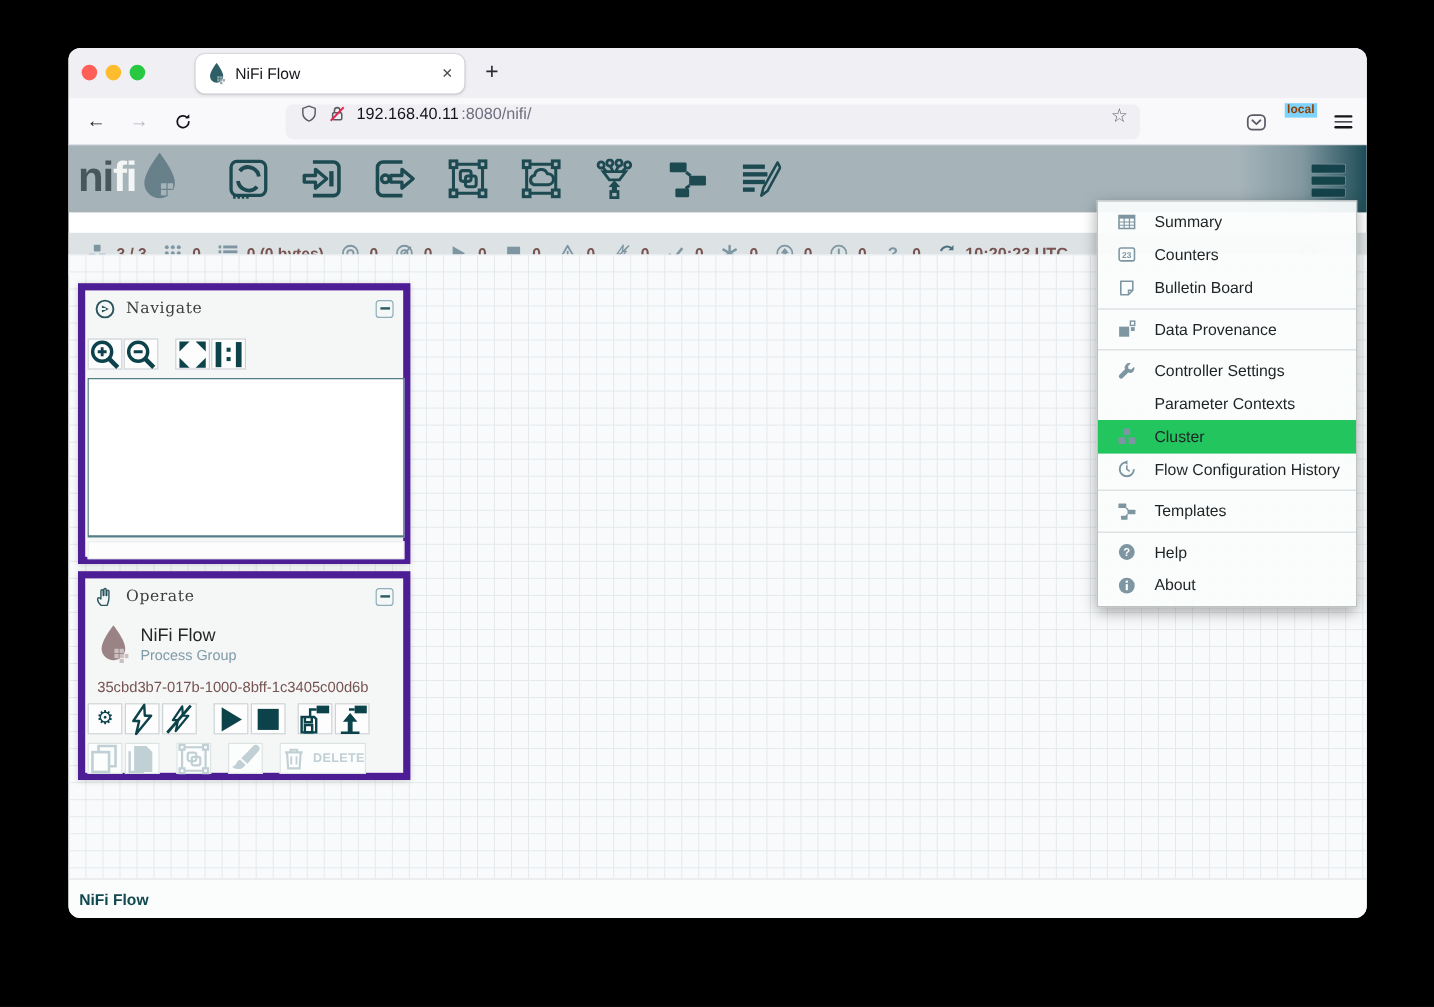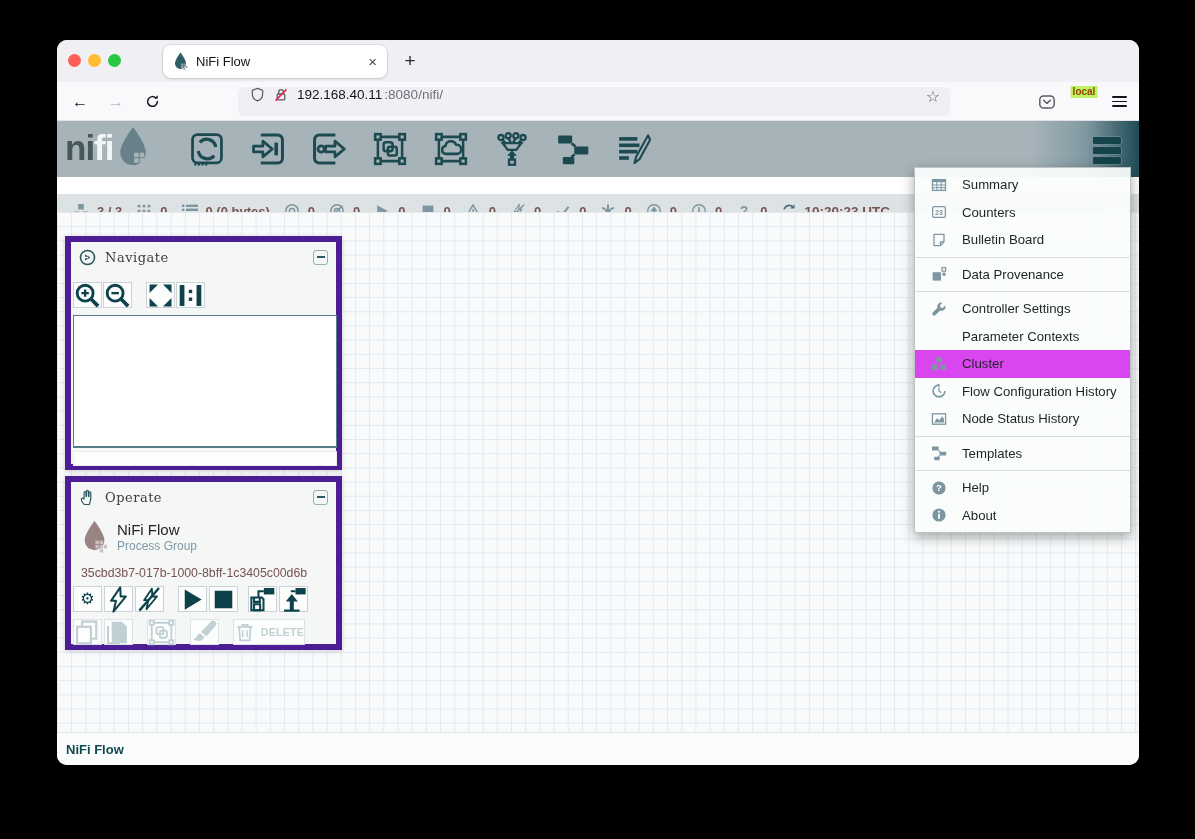--- a/index.html
+++ b/index.html
@@ -18,21 +18,21 @@
   .nav-btn { position:absolute; top:0; height:39px; display:flex; align-items:center; justify-content:center; width:30px; font-size:16px; color:#15141a; }
   .nav-btn.dis { color:#b6b4bf; }
   .urlbar { position:absolute; left:181px; top:5px; width:712px; height:29px; background:#f0f0f4; border-radius:6px; display:flex; padding:0 10px 0 12px; gap:8px; }
   .url-host { font-size:13.5px; color:#15141a; }
   .url-path { font-size:13.5px; color:#6f6f7e; margin-left:-6px; }
   .urlbar .spacer { flex:1; }
   .star { font-size:16px; color:#5b5b66; }
   .chrome-right { position:absolute; right:12px; top:42px; height:39px; display:flex; align-items:center; gap:16px; }
   .avatar-wrap { position:relative; width:24px; height:24px; }
   .avatar { width:22px; height:22px; border-radius:50%; background:radial-gradient(circle at 35% 35%, #f9a463, #ef7f2e 70%, #d96a1d); margin-top:2px; }
-  .avatar-label { position:absolute; top:-4px; left:50%; transform:translateX(-50%); background:#bef264; color:#933f00; font-size:10px; font-weight:bold; padding:0 2px; line-height:12px; }
+  .avatar-label { position:absolute; top:-4px; left:50%; transform:translateX(-50%); background:#7dd3fc; color:#933f00; font-size:10px; font-weight:bold; padding:0 2px; line-height:12px; }
   .ff-burger span { display:block; width:15px; height:1.8px; background:#15141a; margin:2.6px 0; border-radius:1px; }
 
   
   .nifi-toolbar { position:absolute; left:0; top:81px; width:100%; height:56px;
     background:linear-gradient(90deg,#a6b4ba 0%,#a6b4ba 90%,#8299a1 95%,#3c636d 98.5%,#1d4c56 100%); }
   .logo { position:absolute; left:8px; top:5px; display:flex; align-items:center; }
   .logo .ni { font-size:35px; font-weight:bold; letter-spacing:-1px; color:#47575c; }
   .logo .fi { font-size:35px; font-weight:bold; letter-spacing:-1px; color:#f4f6f6; }
   .logo .drop { width:34px; height:44px; margin-left:2px; }
   .tool-icons { position:absolute; left:133px; top:11px; display:flex; gap:27px; }
@@ -93,21 +93,21 @@
   .btn-delete { width:72px; gap:5px; font-size:10.5px; font-weight:bold; letter-spacing:.3px; }
 
   
   .menu { position:absolute; left:857px; top:127px; width:217px; background:rgba(251,253,253,.93); border:1px solid #bdc2c3; box-shadow:0 4px 12px rgba(0,0,0,.35); }
   .menu-group { padding:3px 0; border-top:1px solid #d8dadb; }
   .menu-group:first-child { border-top:none; }
   .menu-item { height:27.5px; display:flex; align-items:center; padding-left:16px; cursor:pointer; }
   .menu-item .mi { width:18px; height:16px; color:#7e96a1; margin-right:13px; }
   .menu-item .mi svg { width:16px; height:16px; display:block; }
   .menu-item .ml { font-size:13.2px; color:#1f2325; }
-  .menu-item.sel { background:#d946ef; }
+  .menu-item.sel { background:#22c55e; }
 </style>
 </head>
 <body>
 
 <div class="window">
 
   <div class="tabstrip">
     <div class="light red"></div>
     <div class="light yellow"></div>
     <div class="light green"></div>
@@ -741,29 +741,20 @@
         <div class="menu-item">
           <span class="mi">
             <svg viewBox="0 0 16 16" xmlns="http://www.w3.org/2000/svg">
               <path d="M13.9 8A5.9 5.9 0 1 1 8 2.1" fill="none" stroke="currentColor" stroke-width="1.6"></path>
               <path d="M8.6.6v3.6L5.4 2.4z" fill="currentColor"></path>
               <path d="M8 4.8V8l2.4 1.8" fill="none" stroke="currentColor" stroke-width="1.3"></path>
             </svg>
           </span>
           <span class="ml">Flow Configuration History</span>
         </div>
-        <div class="menu-item">
-          <span class="mi">
-            <svg viewBox="0 0 16 16" xmlns="http://www.w3.org/2000/svg">
-              <rect x="1.4" y="2.8" width="13.2" height="10.4" fill="none" stroke="currentColor" stroke-width="1.3"></rect>
-              <path d="M3 11.4 6 7.2l2.4 2 2.6-4 2 2.8v3.4z" fill="currentColor"></path>
-            </svg>
-          </span>
-          <span class="ml">Node Status History</span>
-        </div>
       </div>
       <div class="menu-group">
         <div class="menu-item">
           <span class="mi">
             <svg viewBox="0 0 16 16" xmlns="http://www.w3.org/2000/svg">
               <g fill="currentColor">
                 <rect x="1" y="1.6" width="6.6" height="3.8" rx=".5"></rect>
                 <rect x="8.6" y="6.8" width="6.6" height="3.8" rx=".5"></rect>
                 <rect x="3.2" y="11.8" width="5.4" height="3.4" rx=".5"></rect>
               </g>

